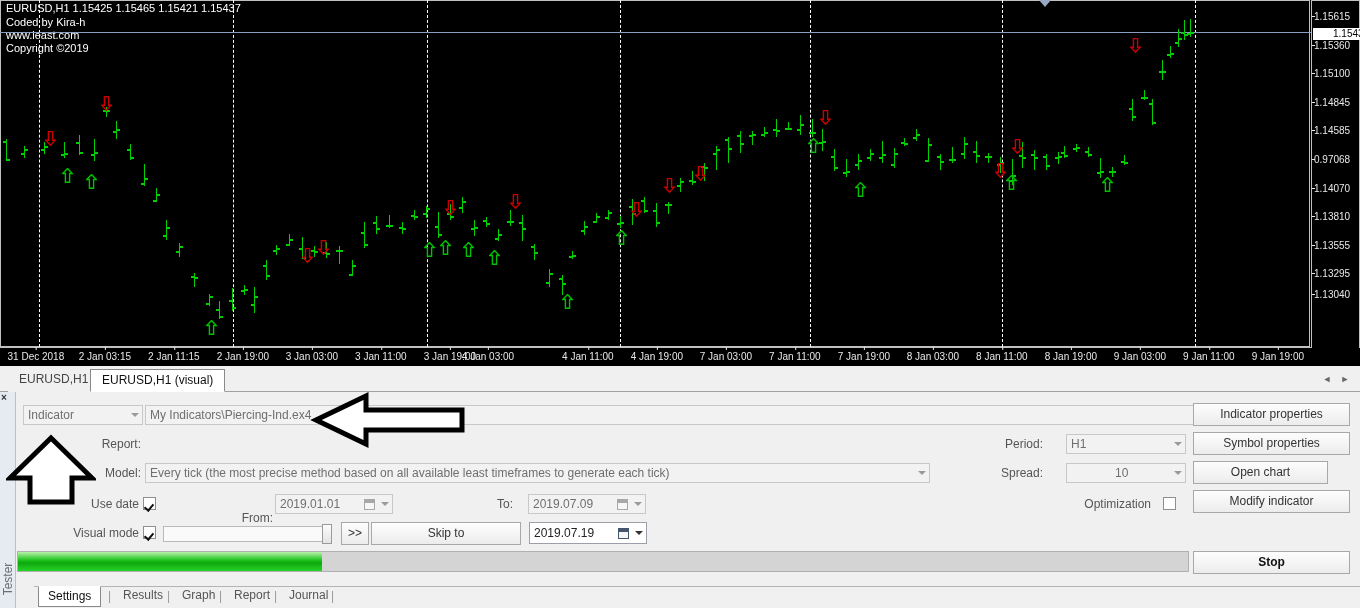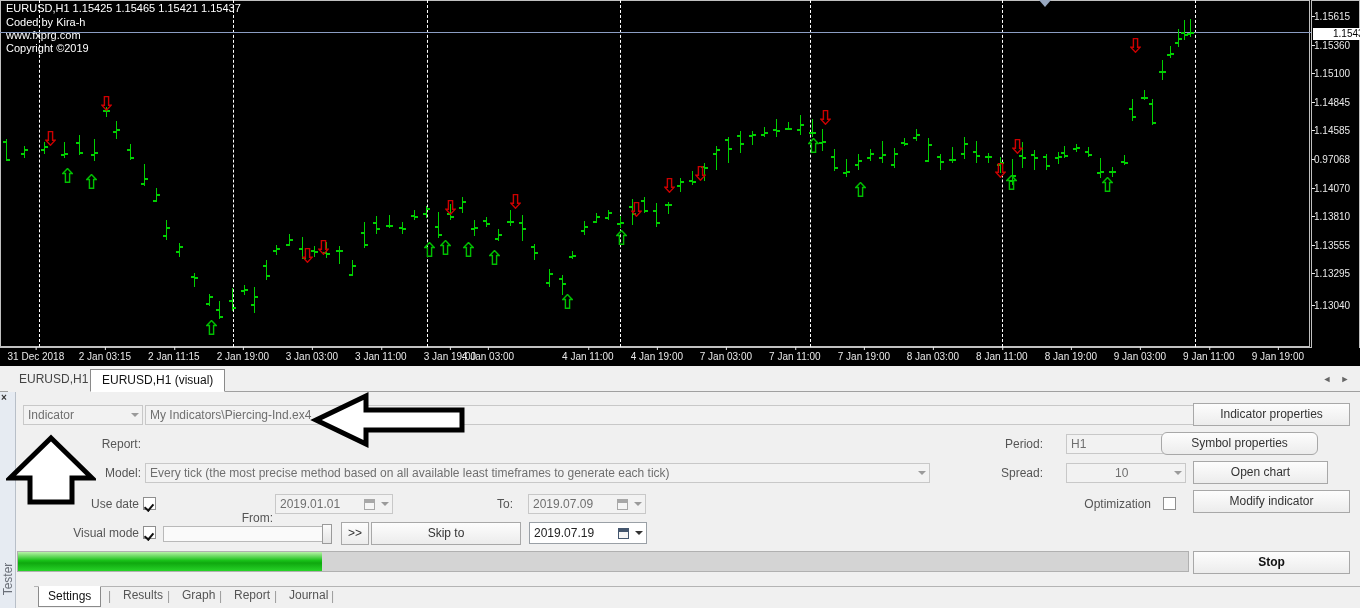--- a/index.html
+++ b/index.html
@@ -370,21 +370,21 @@
 </head>
 <body>
 
 <div id="chart-panel">
 
   <div id="chart-plot">
     <div class="chart-frame"></div>
 
     <div class="watermark wm0">EURUSD,H1  1.15425 1.15465 1.15421 1.15437</div>
     <div class="watermark wm1">Coded by Kira-h</div>
-    <div class="watermark wm2">www.fxprg.com</div>
+    <div class="watermark wm2">www.least.com</div>
     <div class="watermark wm3">Copyright ©2019</div>
 
     <div id="grid-layer">
         <div class="vgrid" style="left: 39px;"></div>
         <div class="vgrid" style="left: 233px;"></div>
         <div class="vgrid" style="left: 427px;"></div>
         <div class="vgrid" style="left: 620px;"></div>
         <div class="vgrid" style="left: 810px;"></div>
         <div class="vgrid" style="left: 1002px;"></div>
         <div class="vgrid" style="left: 1195px;"></div>
@@ -832,21 +832,21 @@
       <div class="price-tick" style="top: 11px;">1.15615</div>
       <div class="price-tick" style="top: 39.6px;">1.15360</div>
       <div class="price-tick" style="top: 68.2px;">1.15100</div>
       <div class="price-tick" style="top: 96.8px;">1.14845</div>
       <div class="price-tick" style="top: 125.4px;">1.14585</div>
       <div class="price-tick" style="top: 154px;">0.97068</div>
       <div class="price-tick" style="top: 182.6px;">1.14070</div>
       <div class="price-tick" style="top: 211.2px;">1.13810</div>
       <div class="price-tick" style="top: 239.8px;">1.13555</div>
       <div class="price-tick" style="top: 268.4px;">1.13295</div>
-      <div class="price-tick" style="top: 300px;">1.13040</div>
+      <div class="price-tick" style="top: 289px;">1.13040</div>
       <div class="price-tick current" style="top: 27px;">1.15437</div>
     </div>
   <div id="time-scale">
       <div class="time-tick" style="left: 35.88px;">31 Dec 2018</div>
       <div class="time-tick" style="left: 104.88px;">2 Jan 03:15</div>
       <div class="time-tick" style="left: 173.88px;">2 Jan 11:15</div>
       <div class="time-tick" style="left: 242.88px;">2 Jan 19:00</div>
       <div class="time-tick" style="left: 311.88px;">3 Jan 03:00</div>
       <div class="time-tick" style="left: 380.88px;">3 Jan 11:00</div>
       <div class="time-tick" style="left: 449.88px;">3 Jan 19:00</div>
@@ -931,21 +931,21 @@
     <div id="slider-thumb" style="left:305px; top:132px;"></div>
     <div class="btn" style="left:324px; top:130px; width:28px;">&gt;&gt;</div>
     <div class="btn" style="left:354px; top:130px; width:150px;">Skip to</div>
     <div class="fld white" style="left:512px; top:130px; width:118px; height:22px; line-height:20px;">
       <span>2019.07.19</span>
       <span class="cal-icon dark" style="top:5px;"></span>
       <span class="combo-arrow" style="top:8px; border-top-color:#333;"></span>
     </div>
 
     <div class="btn" style="left:1176px; top:11px; width:157px;">Indicator properties</div>
-    <div class="btn" style="left:1144px; top:40px; width:157px;border-radius:6px;">Symbol properties</div>
+    <div class="btn" style="left:1176px; top:40px; width:157px;">Symbol properties</div>
     <div class="btn" style="left:1176px; top:69px; width:135px;">Open chart</div>
     <div class="btn" style="left:1176px; top:98px; width:157px;">Modify indicator</div>
     <div class="btn bold" style="left:1176px; top:159px; width:157px;">Stop</div>
 
     <div id="progress-outer" style="left:0px; top:159px; width:1172px; height:21px;">
       <div id="progress-fill" style="width: 26%;"></div>
     </div>
 
     <div id="bottom-tabs">
       <div class="btab active" style="left:4px;">Settings</div>

